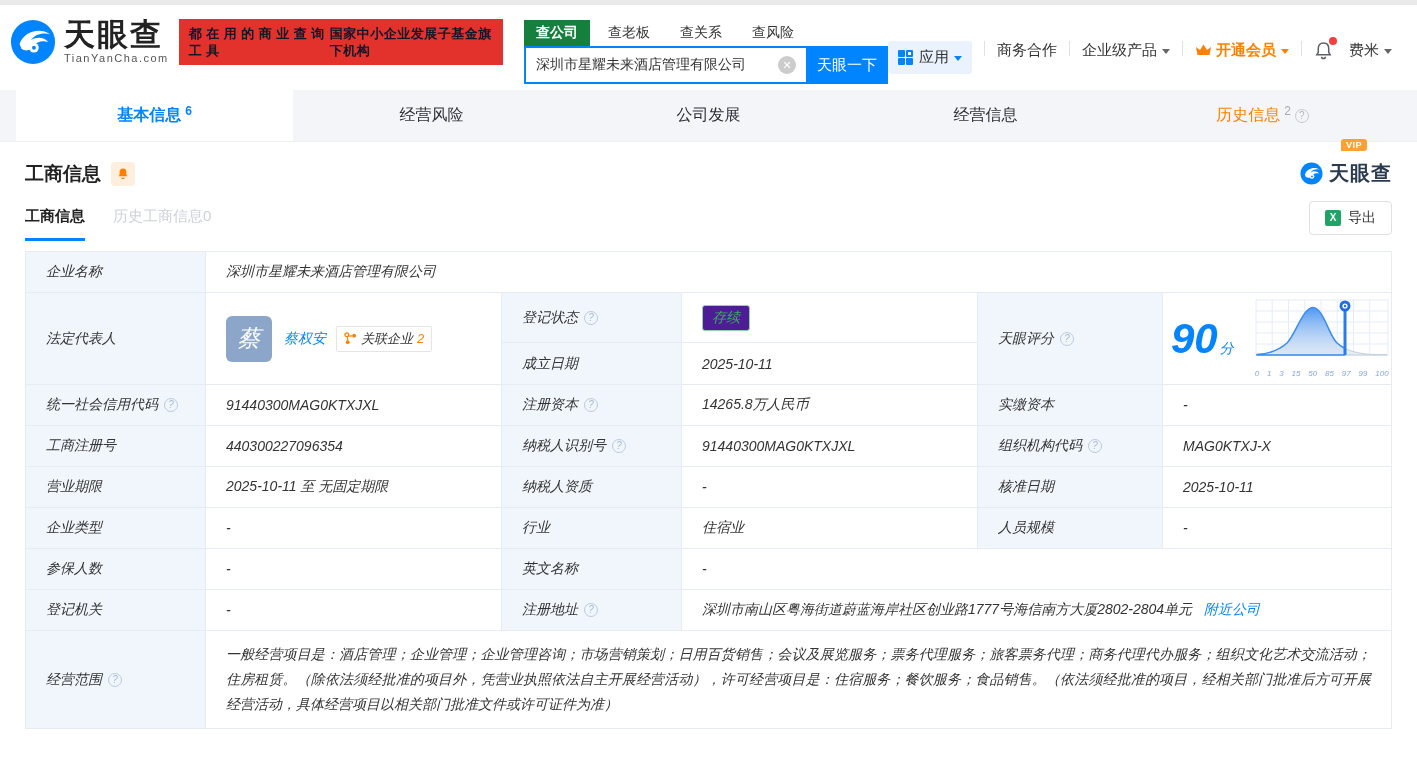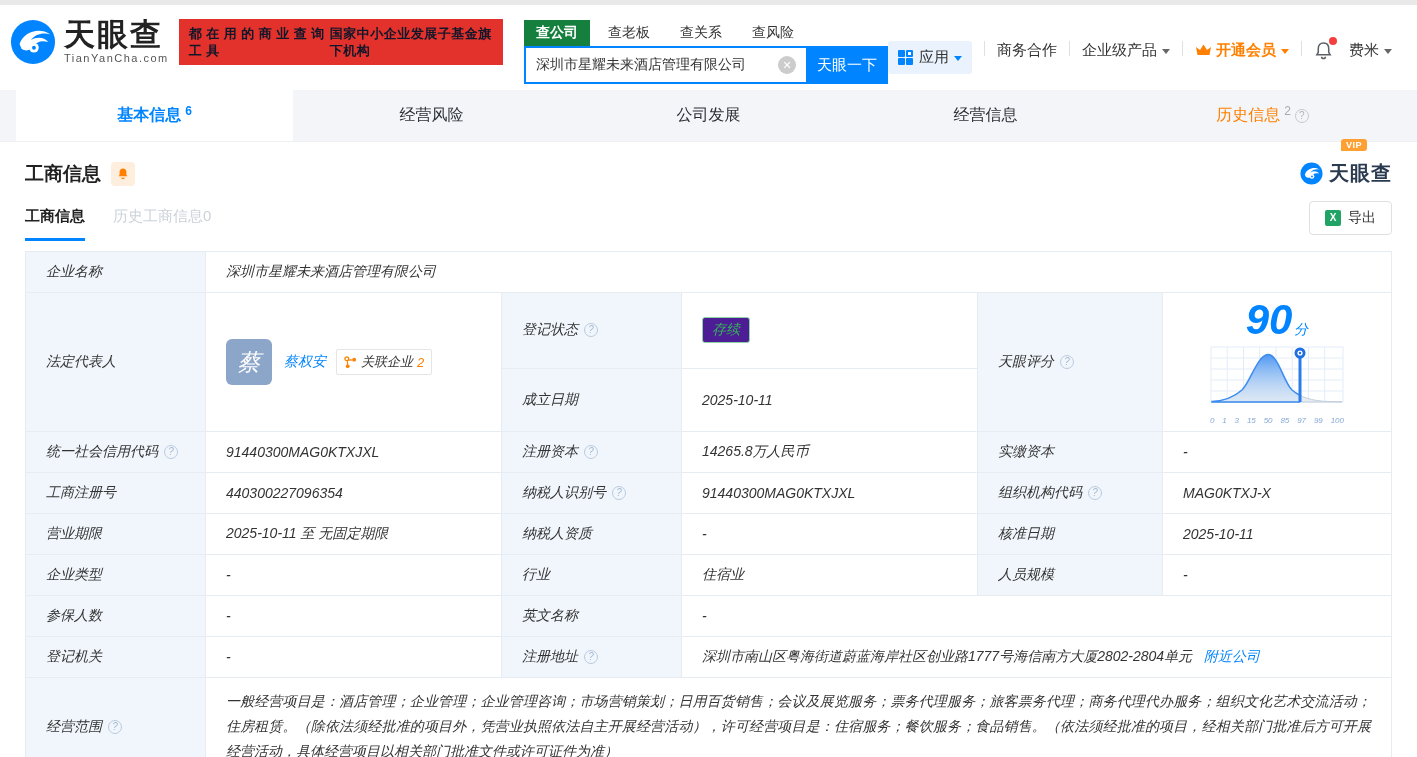--- a/index.html
+++ b/index.html
@@ -101,21 +101,21 @@
   .avatar { width:46px; height:46px; background:#8ca6c9; border-radius:6px; color:#fff; font-size:23px;
             display:flex; align-items:center; justify-content:center; cursor:pointer; flex:0 0 46px; }
   a.lnk { color:#0084ff; text-decoration:none; cursor:pointer; }
   .rep-name { margin:0 10px 0 12px; font-size:14px; }
   .rel-badge { display:inline-flex; align-items:center; gap:4px; border:1px solid #e5e5e5; border-radius:2px;
                padding:3px 7px; font-size:13px; color:#333; cursor:pointer; background:#fff; }
   .rel-badge .n { color:#ff8000; }
   .scope-text { line-height:25px; text-align:justify; }
 
   
-  .score-wrap { display:flex; align-items:center; justify-content:flex-start; gap:5px;flex-direction:column; }
+  .score-wrap { display:flex; align-items:center; justify-content:flex-start; gap:21px; }
   .score-num { color:#0084ff; font-weight:bold; font-size:42px; line-height:1; white-space:nowrap; }
   .score-num .unit { font-size:14px; font-weight:normal; margin-left:2px; }
   .score-chart { width:134px; }
   .axis { display:flex; justify-content:space-between; font-size:8px; color:#85a8d6; margin-top:1px; }
 </style>
 </head>
 <body>
 
 <div class="topbar"></div>
 

